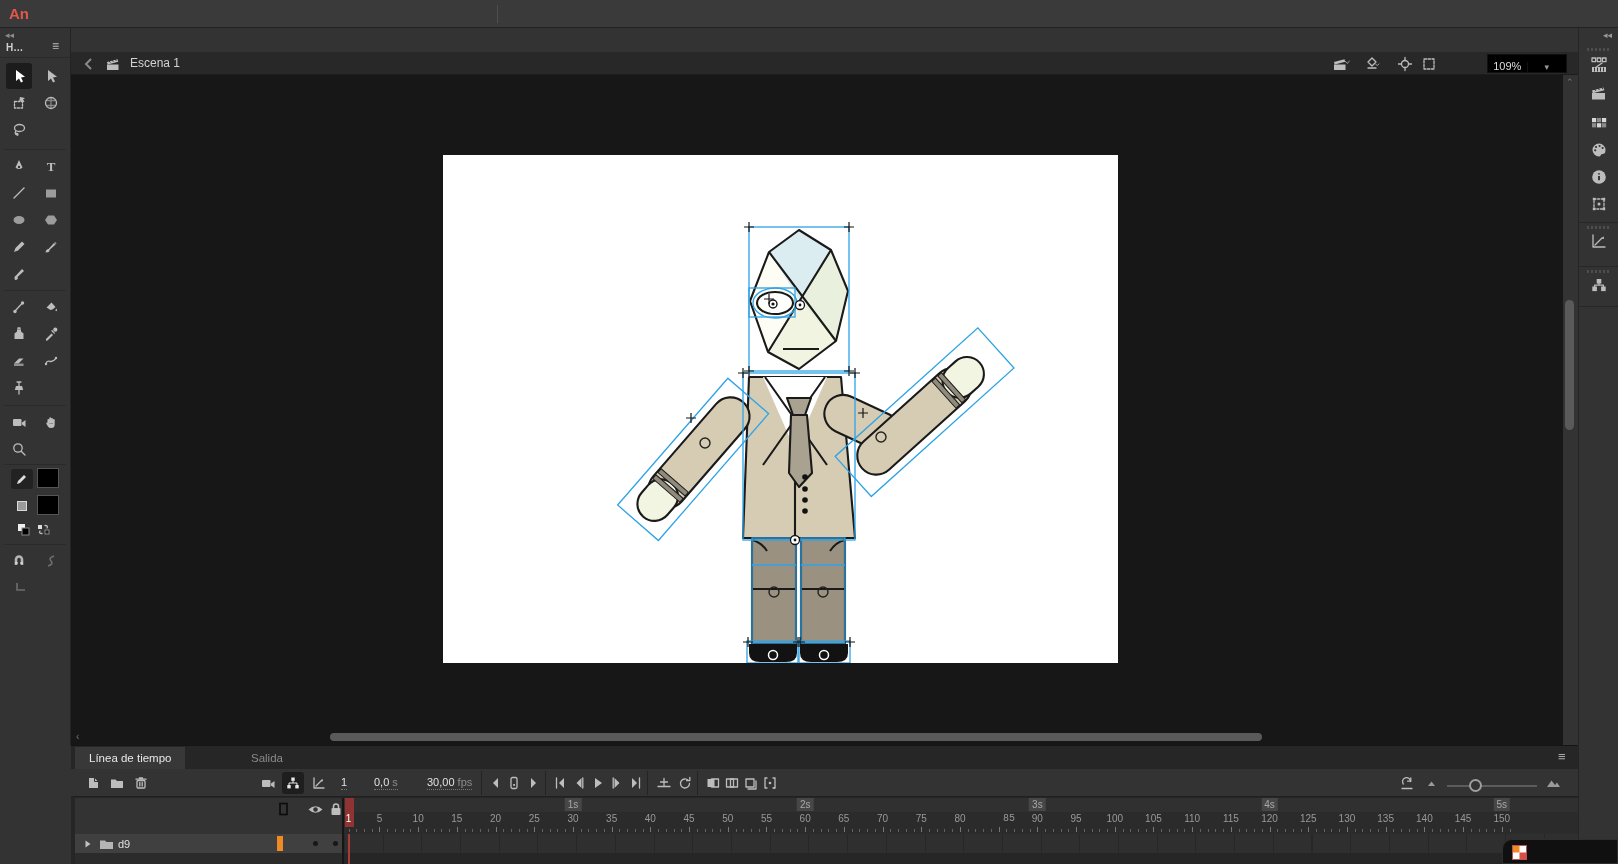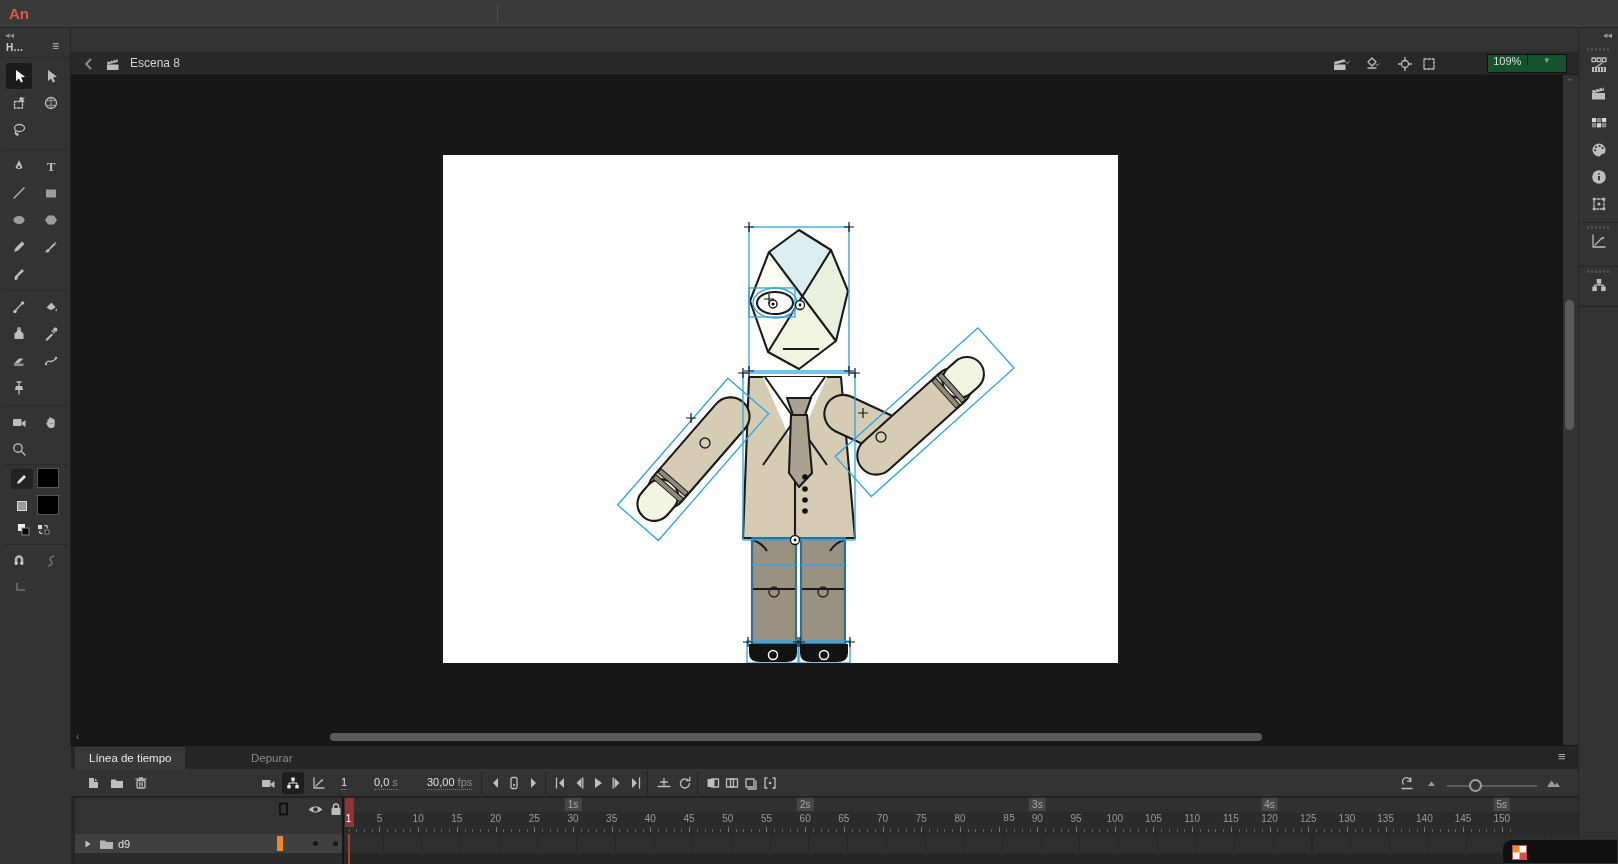--- a/index.html
+++ b/index.html
@@ -24,21 +24,21 @@
 .tool.active{background:#1c1c1c}
 .tdiv{position:absolute;left:4px;width:62px;height:1px;background:#2a2a2a}
 .swatch{position:absolute;width:22px;height:20px;background:#000;border:1px solid #555}
 
 #tabrow{left:71px;top:28px;width:1507px;height:24px;background:#1f1f1f}
 #doctab{position:absolute;left:4px;top:0;height:24px;background:#3a3a3a;display:flex;align-items:center;padding:0 8px;gap:7px;font-size:11px;color:#ececec}
 #doctab .x{color:#9a9a9a;font-size:11px}
 
 #editbar{left:71px;top:52px;width:1507px;height:23px;background:#282828;border-bottom:1px solid #1c1c1c}
 #scenename{position:absolute;left:59px;top:4px;font-size:12px;color:#d2d2d2}
-#zoombox{position:absolute;left:1416px;top:2px;width:80px;height:19px;background:#14532d;border:1px solid #111;display:flex;align-items:flex-start;font-size:11px;color:#ddd}
+#zoombox{position:absolute;left:1416px;top:2px;width:80px;height:19px;background:#000000;border:1px solid #111;display:flex;align-items:flex-end;font-size:11px;color:#ddd}
 #zoombox span{flex:1;text-align:center}
 #zoombox .dd{width:18px;border-left:1px solid #111;color:#999;text-align:center;font-size:9px}
 
 #pasteboard{left:71px;top:75px;width:1492px;height:670px;background:#171717}
 #stage{left:443px;top:155px;width:675px;height:508px;background:#fff}
 
 .sbthumb{background:#5a5a5a;border-radius:5px}
 
 #dock{left:1578px;top:28px;width:40px;height:836px;background:#333;border-left:1px solid #252525}
 .dockic{position:absolute;left:11px;width:18px;height:18px}
@@ -363,21 +363,21 @@
           <path d="M10 3L5 8l5 5" stroke="#8a8a8a" stroke-width="2" fill="none"></path>
         </svg>
       </span>
     <span class="ic abs" style="left:34px;top:4px">
         <svg width="16" height="16">
           <path d="M2 6l10.5-2.8.7 2.6L2.7 8.6z" class="fl"></path>
           <rect x="2" y="8.5" width="11.5" height="5.5" class="fl"></rect>
           <path d="M4 4.8l1.3 1.7M7 4l1.3 1.7M10 3.2l1.3 1.7" stroke="#282828" stroke-width="1"></path>
         </svg>
       </span>
-    <span id="scenename">Escena 8</span>
+    <span id="scenename">Escena 1</span>
     <span class="ic abs" style="left:1262px;top:4px">
         <svg width="22" height="16">
           <path d="M1 6l10.5-2.8.7 2.6L1.7 8.6z" class="fl"></path>
           <rect x="1" y="8.5" width="11.5" height="5.5" class="fl"></rect>
           <path d="M16 10l3 3 3-3" fill="none" stroke="#aaa" stroke-width="1.2" transform="translate(-1,-3) scale(.8)"></path>
         </svg>
       </span>
     <span class="ic abs" style="left:1294px;top:4px">
         <svg width="22" height="16">
           <path d="M7 2l4 4-4 4-4-4z" class="st"></path>
@@ -574,21 +574,21 @@
         </svg></div>
     <div class="dockdiv" style="top:278px"></div>
   </div>
 
   <div id="timeline" class="abs">
 
     <div class="ttab active" style="left:4px">
         <span>Línea de tiempo</span>
       </div>
     <div class="ttab" style="left:166px">
-        <span>Depurar</span>
+        <span>Salida</span>
       </div>
     <span class="abs" style="left:1487px;top:3px;color:#aaa;font-size:13px">≡</span>
 
     <div id="tlctrl">
       <div class="cbtn" style="left:11px">
           <svg width="16" height="16">
             <path d="M4 3h5.5L13 6.5V13H4z" class="fl"></path>
             <path d="M9.5 3v3.5H13" stroke="#333" fill="none"></path>
           </svg>
         </div>

